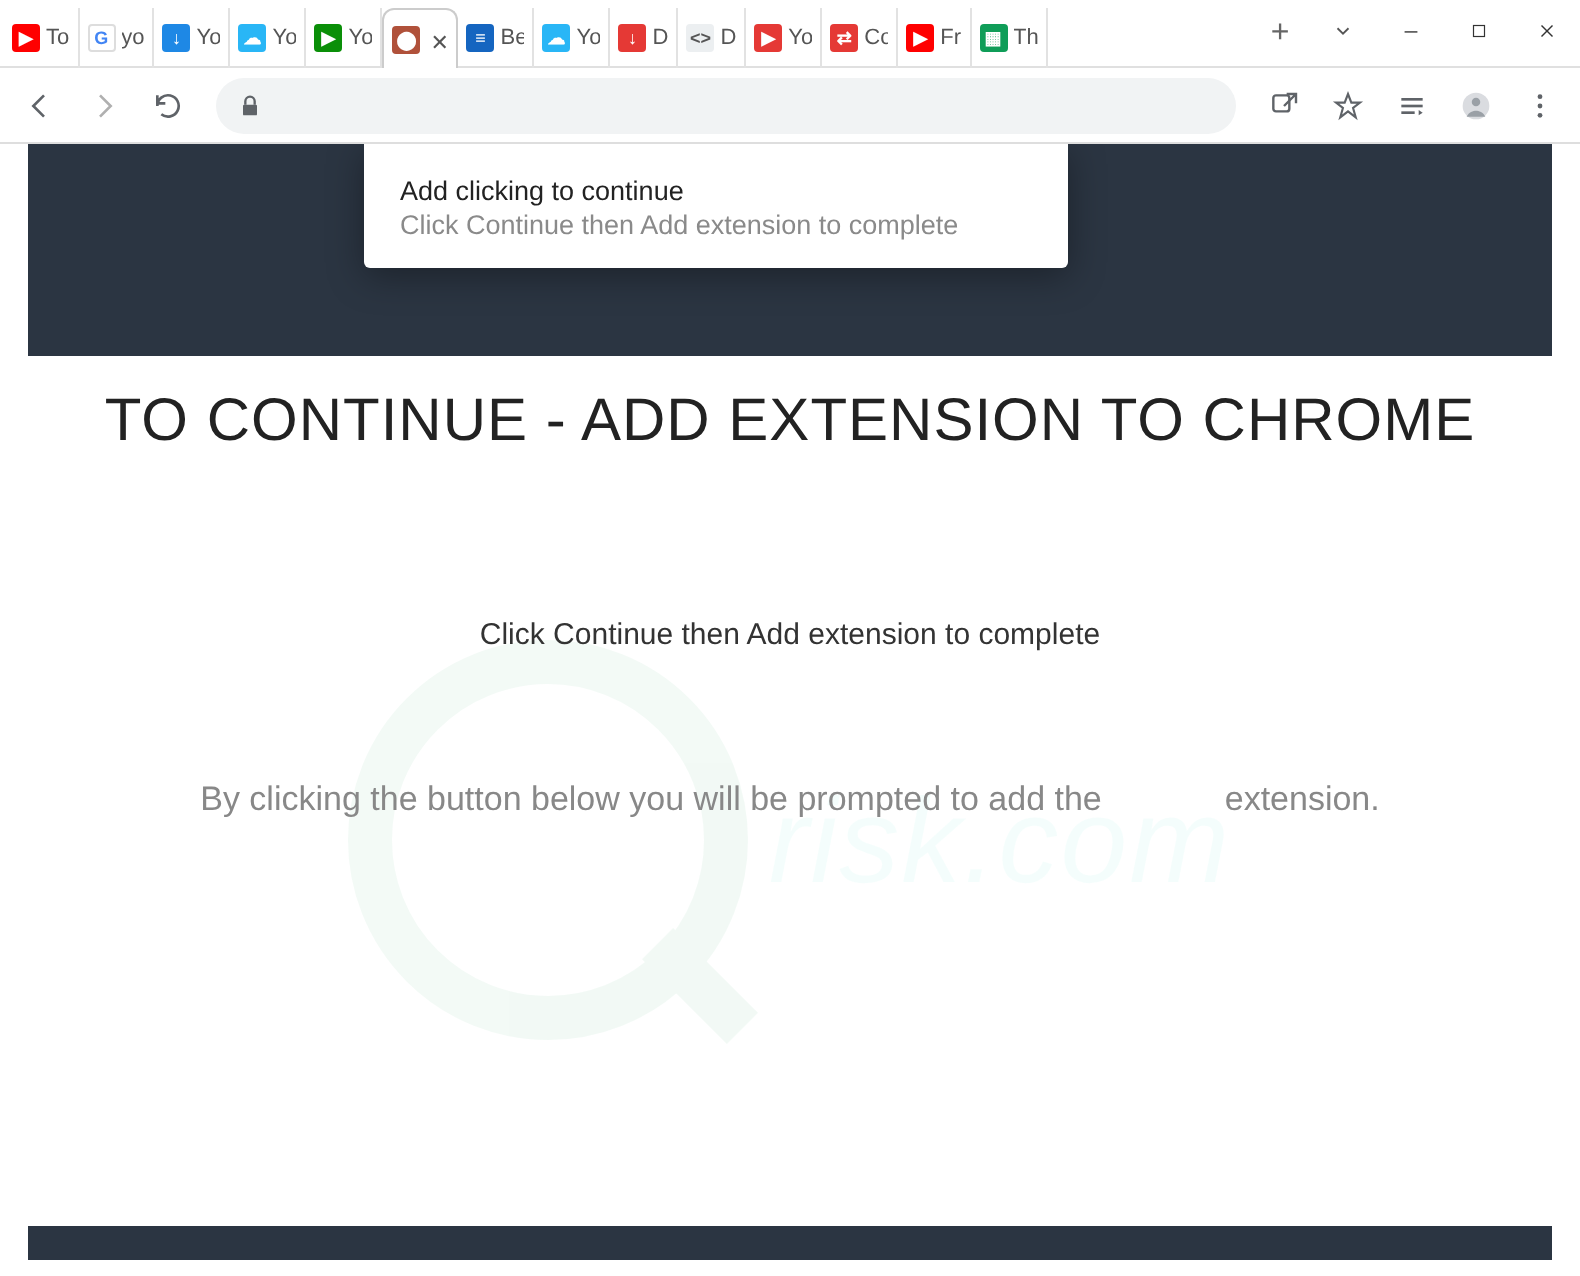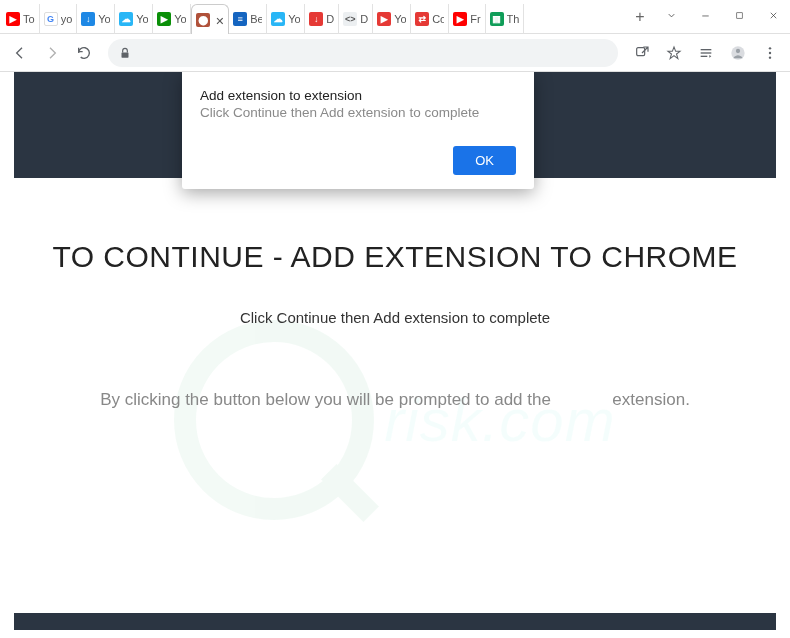--- a/index.html
+++ b/index.html
@@ -28,21 +28,21 @@
 
   
   .viewport { position: relative; width: 790px; height: 566px; background: #2b3542; overflow: hidden; }
   .left-band, .right-band { position:absolute; top:0; bottom:0; width:14px; background:#fff; }
   .left-band{left:0;} .right-band{right:0;}
   .top-dark { position:absolute; left:14px; right:14px; top:0; height:106px; background:#2b3542; }
   .page-white { position:absolute; left:14px; right:14px; top:106px; bottom:25px; background:#ffffff; }
   .bot-dark { position:absolute; left:14px; right:14px; bottom:8px; height:17px; background:#2b3542; }
   .bot-white { position:absolute; left:0; right:0; bottom:0; height:8px; background:#fff; }
 
-  .headline { position:absolute; left:30px; right:30px; top:122px; font-size:30px; font-weight:400; color:#222; text-align:center; letter-spacing:0.5px;margin-top:46px; }
+  .headline { position:absolute; left:30px; right:30px; top:122px; font-size:30px; font-weight:400; color:#222; text-align:center; letter-spacing:0.5px; }
   .subline { position:absolute; left:0; right:0; top:237px; text-align:center; font-size:15px; color:#333; }
   .continue-btn { position:absolute; left:50%; top:267px; transform:translateX(-50%); background:#d9534f; color:#fff; font-size:17px; padding:10px 40px; border:none; border-radius:4px; cursor:pointer; }
   .disclaimer { position:absolute; left:0; right:0; top:318px; text-align:center; font-size:17px; color:#888; }
   .disclaimer .gap { display:inline-block; width:52px; }
 
   
   .watermark { position:absolute; left:14px; right:14px; top:160px; bottom:30px; display:flex; align-items:center; justify-content:center; pointer-events:none; opacity:0.06; }
   .watermark .wm-icon { width:200px; height:200px; border:22px solid #3a6; border-radius:50%; position:relative; margin-right:10px; }
   .watermark .wm-icon::after { content:""; position:absolute; width:60px; height:22px; background:#3a6; bottom:-6px; right:-28px; transform:rotate(45deg); }
   .watermark .wm-text { font-size:60px; font-style:italic; font-weight:300; color:#5eead4; letter-spacing:1px; }
@@ -249,19 +249,16 @@
 
   <div class="headline">TO CONTINUE - ADD EXTENSION TO CHROME</div>
   <div class="subline">Click Continue then Add extension to complete</div>
   <div class="disclaimer">
     <span>By clicking the button below you will be prompted to add the</span>
     <span class="gap"></span>
     <span>extension.</span>
   </div>
 
   <div class="dialog">
-    <div class="dialog-title">Add extension to extension</div>
+    <div class="dialog-title">Add clicking to continue</div>
     <div class="dialog-msg">Click Continue then Add extension to complete</div>
-    <div class="dialog-actions">
-      <button class="dialog-ok">OK</button>
-    </div>
   </div>
 </div>
 
 </body></html>

